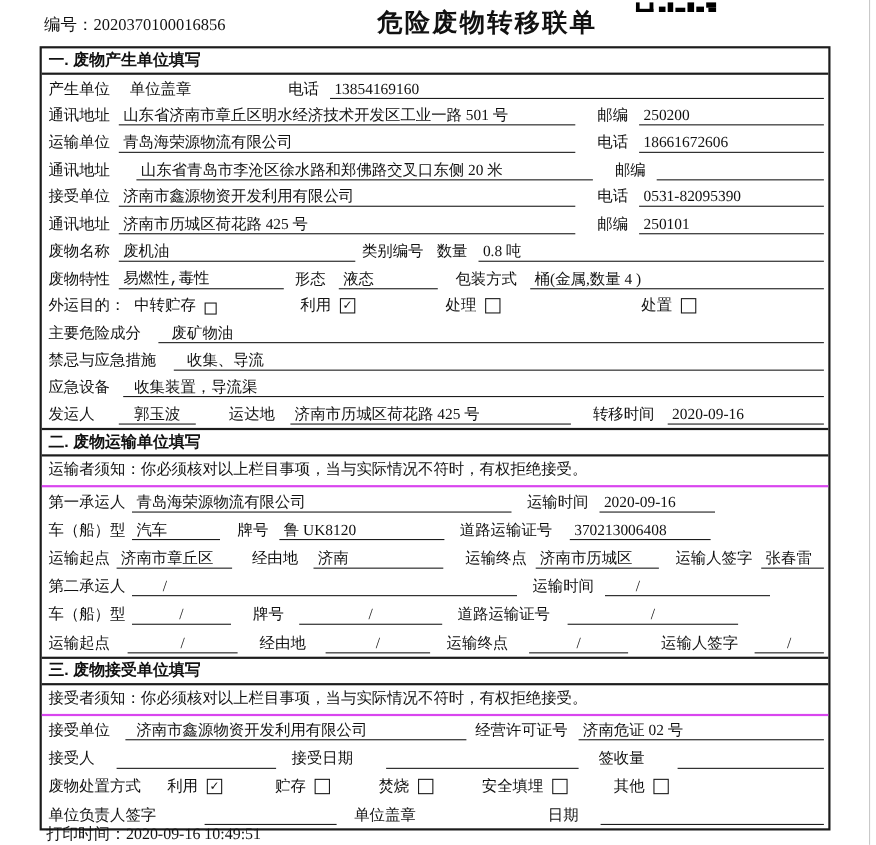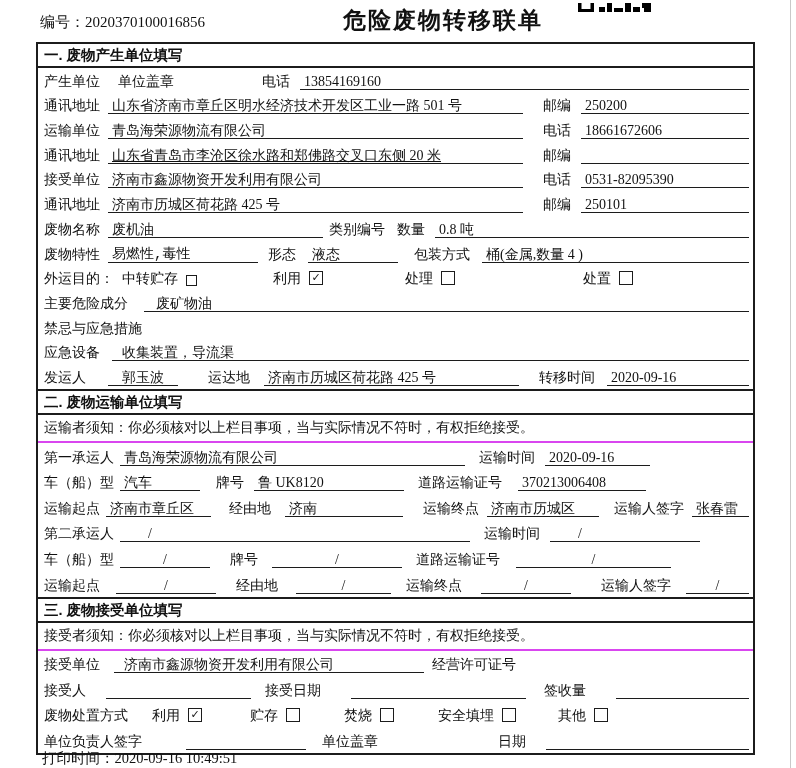--- a/index.html
+++ b/index.html
@@ -92,21 +92,21 @@
 
     <div class="row">
       <span class="lb">运输单位</span>
       <span class="u" style="width:415px;margin-left:8px;">青岛海荣源物流有限公司</span>
       <span class="lb" style="margin-left:20px;">电话</span>
       <span class="u uf" style="margin-left:10px;">18661672606</span>
     </div>
 
     <div class="row">
       <span class="lb">通讯地址</span>
-      <span class="u" style="width:415px;margin-left:8px;text-decoration:underline;">山东省青岛市李沧区徐水路和郑佛路交叉口东侧 20 米</span>
+      <span class="u" style="width:415px;margin-left:24px;">山东省青岛市李沧区徐水路和郑佛路交叉口东侧 20 米</span>
       <span class="lb" style="margin-left:20px;">邮编</span>
       <span class="u uf" style="margin-left:10px;"></span>
     </div>
 
     <div class="row">
       <span class="lb">接受单位</span>
       <span class="u" style="width:415px;margin-left:8px;">济南市鑫源物资开发利用有限公司</span>
       <span class="lb" style="margin-left:20px;">电话</span>
       <span class="u uf" style="margin-left:10px;">0531-82095390</span>
     </div>
@@ -147,20 +147,21 @@
       <span class="cb" style="margin-left:8px;"></span>
     </div>
 
     <div class="row">
       <span class="lb">主要危险成分</span>
       <span class="u uf" style="margin-left:16px;padding-left:12px;">废矿物油</span>
     </div>
 
     <div class="row">
       <span class="lb">禁忌与应急措施</span>
+      <span class="u uf" style="margin-left:16px;padding-left:12px;">收集、导流</span>
     </div>
 
     <div class="row">
       <span class="lb">应急设备</span>
       <span class="u uf" style="margin-left:12px;padding-left:10px;">收集装置，导流渠</span>
     </div>
 
     <div class="row">
       <span class="lb">发运人</span>
       <span class="u ctr" style="width:70px;margin-left:22px;">郭玉波</span>
@@ -235,20 +236,21 @@
   <div class="s3">
     <div class="sec-header sec-top">三. 废物接受单位填写</div>
     <div class="notice">
       <span>接受者须知：</span><span>你必须核对以上栏目事项，当与实际情况不符时，有权拒绝接受。</span>
     </div>
 
     <div class="row">
       <span class="lb">接受单位</span>
       <span class="u" style="width:310px;margin-left:14px;padding-left:10px;">济南市鑫源物资开发利用有限公司</span>
       <span class="lb" style="margin-left:8px;">经营许可证号</span>
+      <span class="u uf" style="margin-left:10px;">济南危证 02 号</span>
     </div>
 
     <div class="row">
       <span class="lb">接受人</span>
       <span class="u" style="width:145px;margin-left:20px;"></span>
       <span class="lb" style="margin-left:14px;">接受日期</span>
       <span class="u" style="width:175px;margin-left:30px;"></span>
       <span class="lb" style="margin-left:18px;">签收量</span>
       <span class="u uf" style="margin-left:30px;"></span>
     </div>

